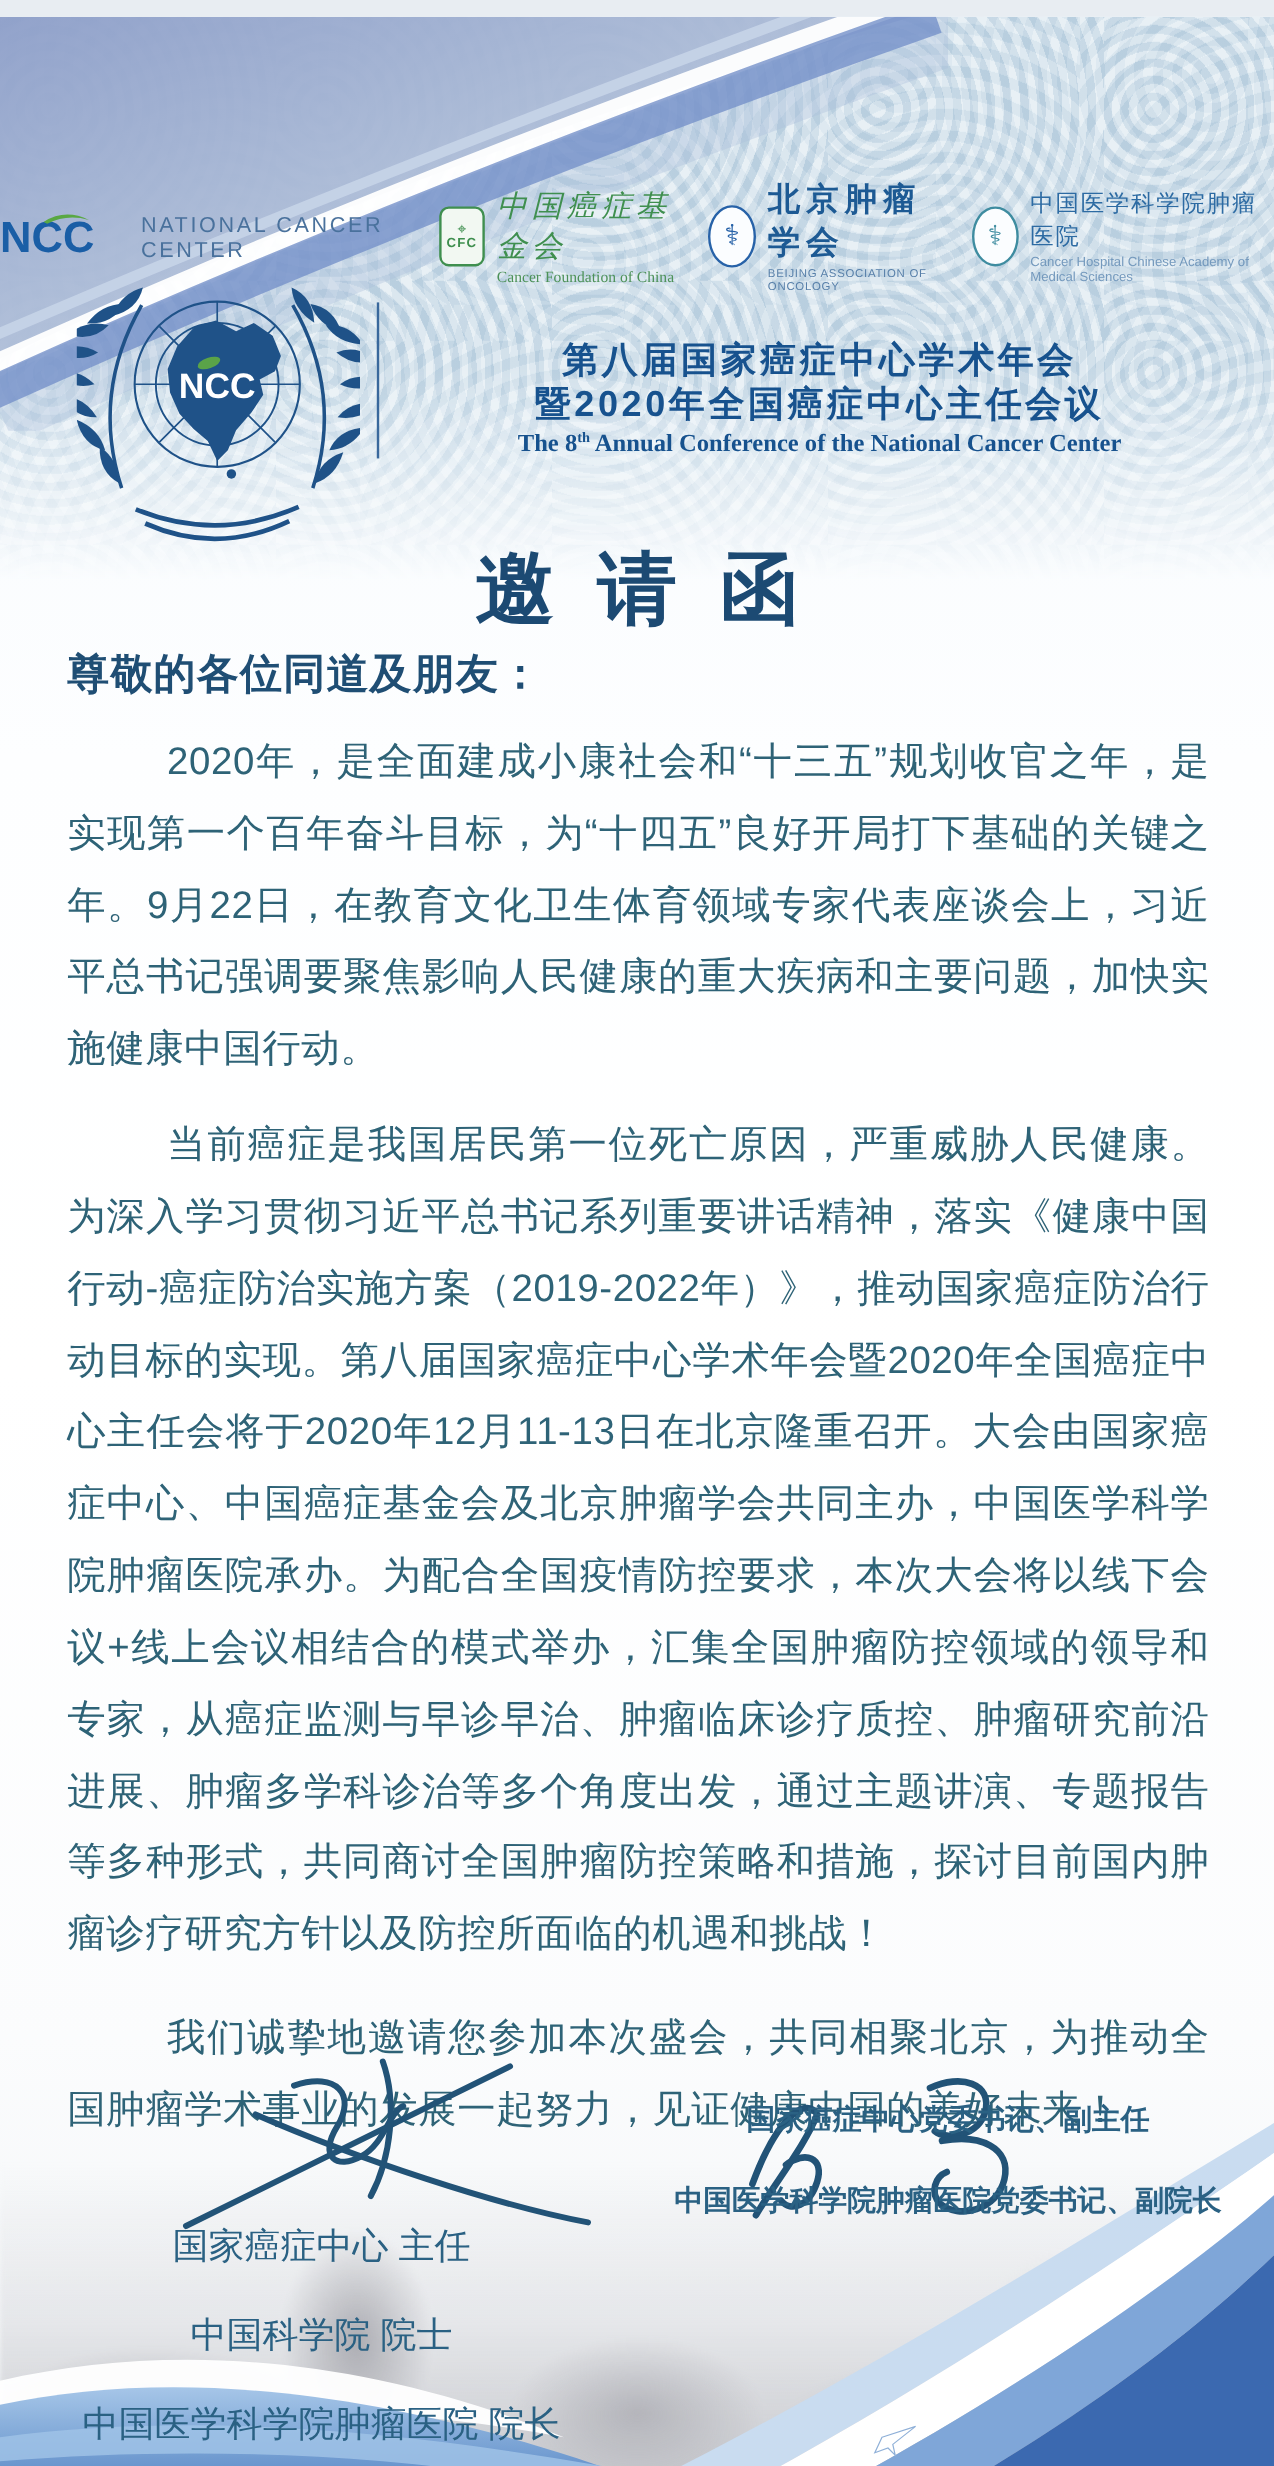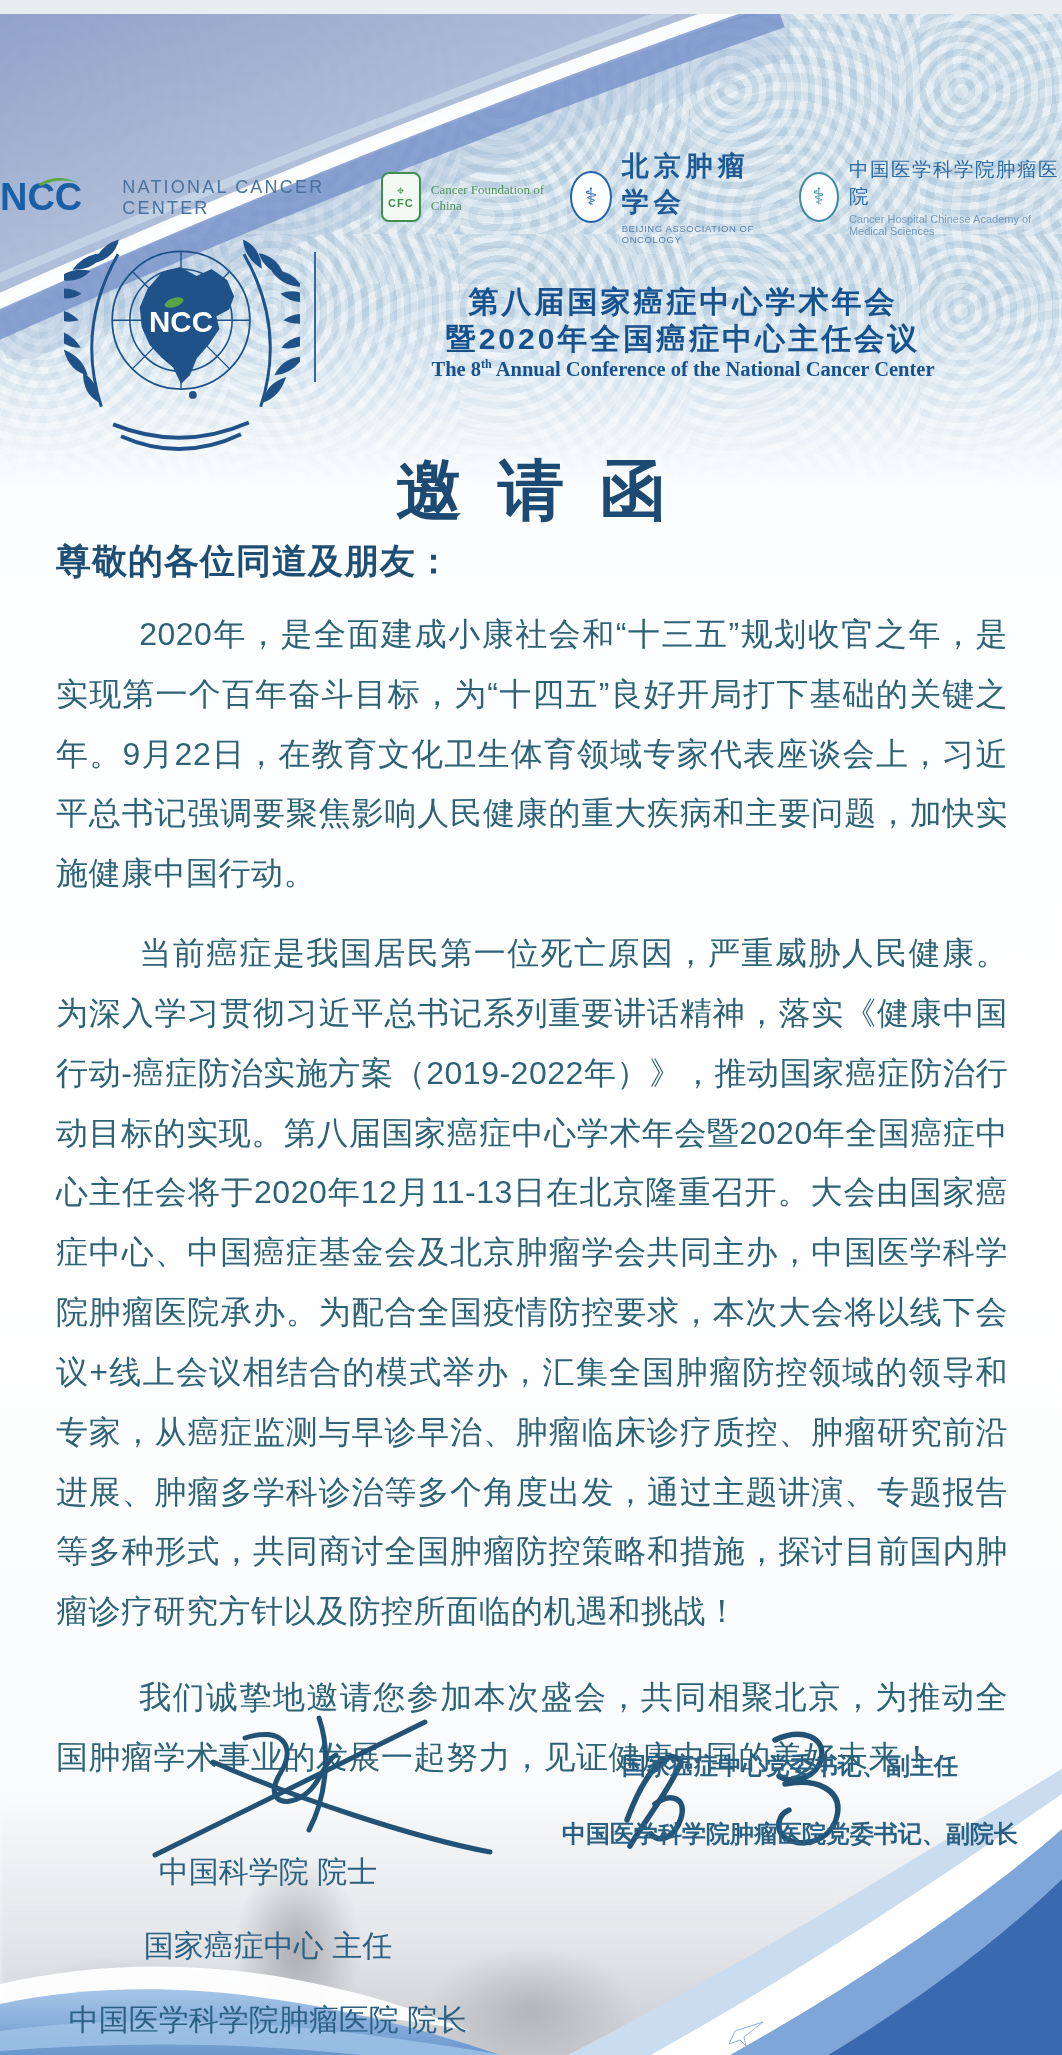--- a/index.html
+++ b/index.html
@@ -118,20 +118,21 @@
       <div class="logo-txt">
         <span class="ncc-en">NATIONAL CANCER CENTER</span>
       </div>
     </div>
     <div class="logo">
       <div class="cfc-badge">
         <span class="glyph">⌖</span>
         <span class="abbr">CFC</span>
       </div>
       <div class="logo-txt">
+        <span class="cfc-cn">中国癌症基金会</span>
         <span class="cfc-en">Cancer Foundation of China</span>
       </div>
     </div>
     <div class="logo">
       <div class="round-badge bao-badge">⚕</div>
       <div class="logo-txt">
         <span class="bao-cn">北京肿瘤学会</span>
         <span class="bao-en">BEIJING ASSOCIATION OF ONCOLOGY</span>
       </div>
     </div>
@@ -230,22 +231,22 @@
   <svg class="sig sig-right-svg" width="340" height="145" viewBox="0 0 340 145">
     <g stroke="#225377" stroke-width="5.5" fill="none" stroke-linecap="round">
       <path d="M52,112 C72,58 96,38 106,54 C96,80 70,112 55,138"></path>
       <path d="M80,96 C96,84 112,90 106,110 C100,130 84,136 76,126"></path>
       <path d="M200,32 C226,20 252,28 246,52 C240,72 214,76 204,68"></path>
       <path d="M210,76 C242,70 268,82 262,108 C256,134 224,142 208,128 C200,119 204,106 214,102"></path>
     </g>
   </svg>
 
   <div class="sig-titles sig-titles-left">
+    <div class="line">国家癌症中心 主任</div>
     <div class="line">中国科学院 院士</div>
-    <div class="line">国家癌症中心 主任</div>
     <div class="line">中国医学科学院肿瘤医院 院长</div>
   </div>
   <div class="sig-titles sig-titles-right">
     <div class="line">国家癌症中心党委书记、副主任</div>
     <div class="line">中国医学科学院肿瘤医院党委书记、副院长</div>
   </div>
 
 </div>
 
 </body></html>

